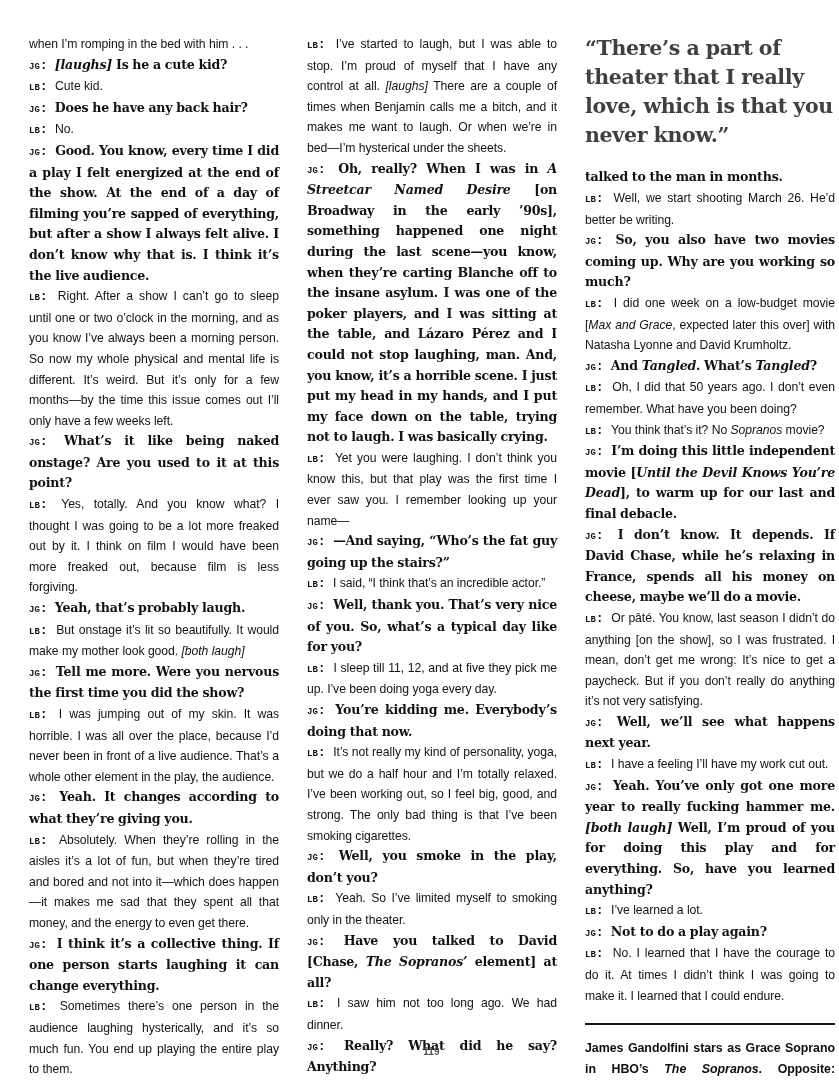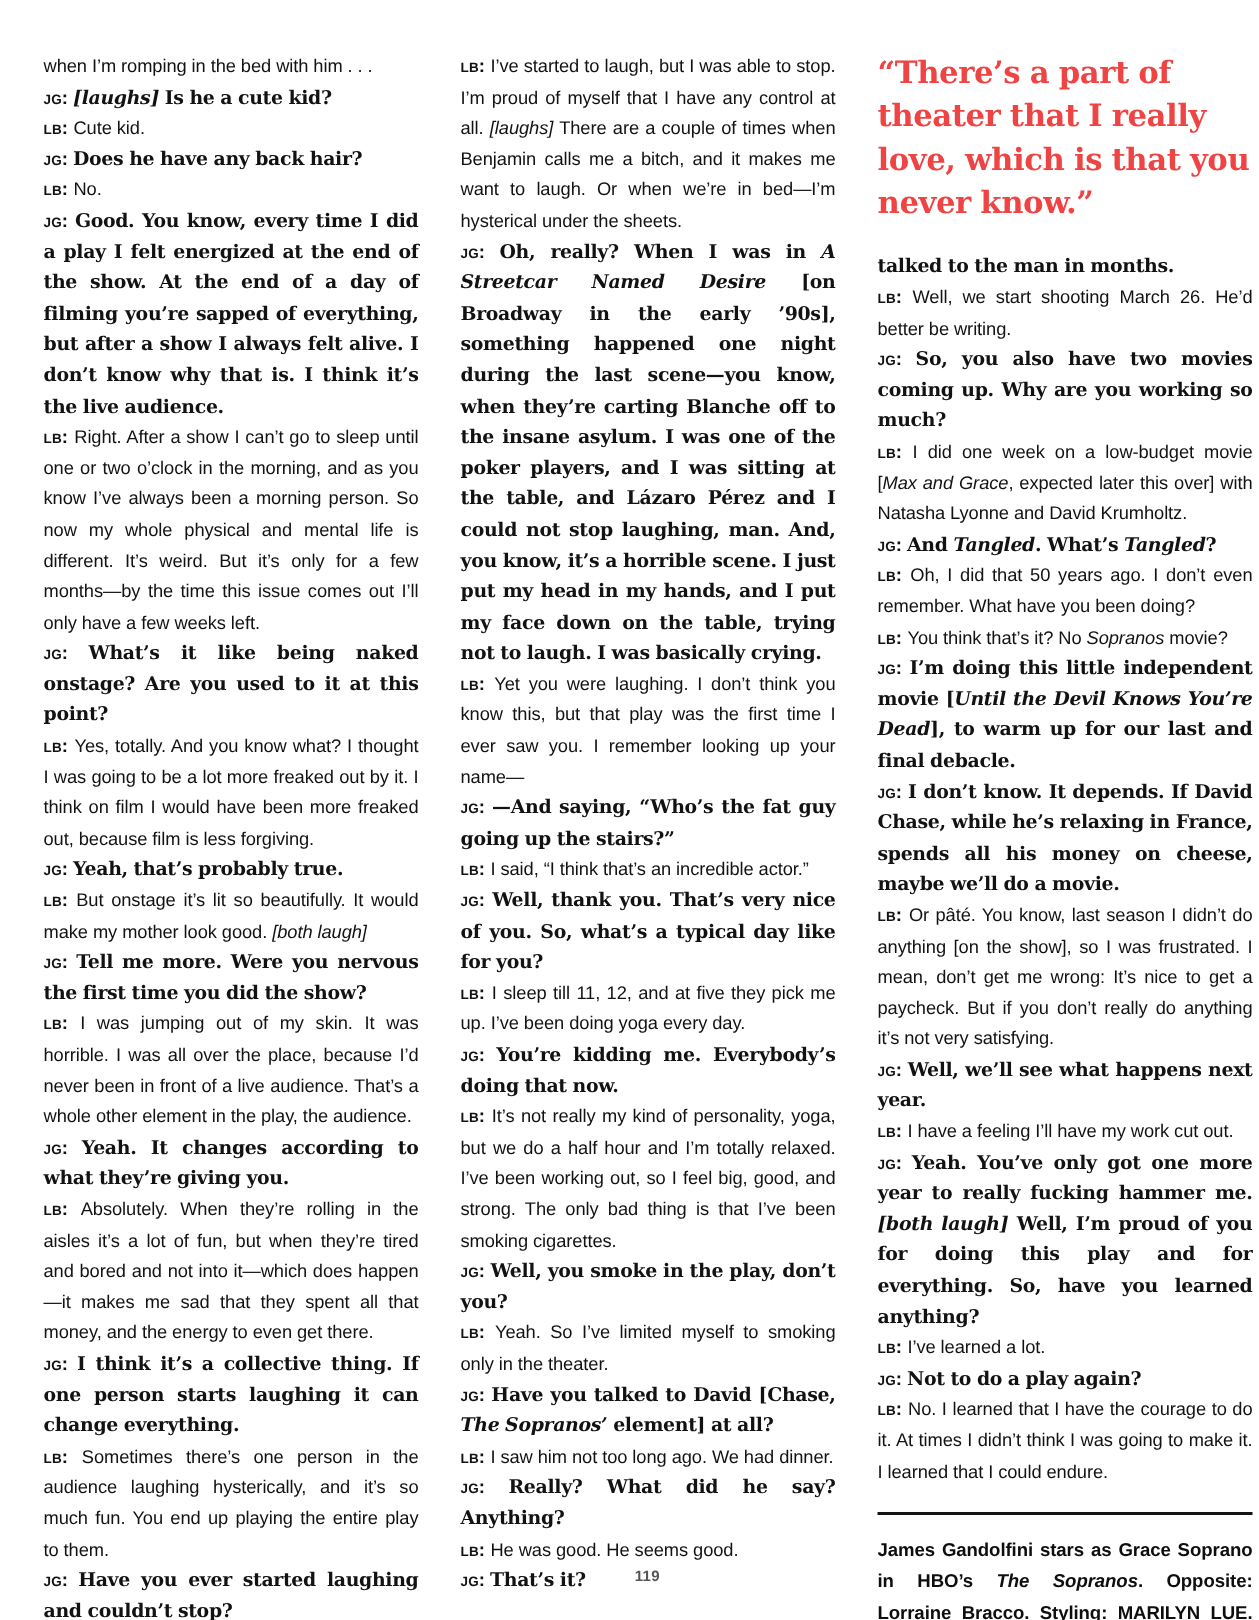--- a/index.html
+++ b/index.html
@@ -38,21 +38,21 @@
   }
   .col-3 { width: 250px; }
 
   
   .pullquote {
     font-family: "DejaVu Serif", "Liberation Serif", serif;
     font-weight: 700;
     font-size: 20.5px;
     line-height: 1.42;
     letter-spacing: -0.3px;
-    color: #ef4444;
+    color: #404040;
     margin: 0 0 17px 0;
     word-spacing: -0.5px;
   }
 
   
   p.turn {
     margin: 0;
     text-align: justify;
     text-justify: inter-word;
     color: #121212;
@@ -71,21 +71,21 @@
     font-family: "DejaVu Serif", "Liberation Serif", serif;
     font-weight: 700;
     font-size: 12.6px;
     line-height: 20.6px;
     letter-spacing: -0.22px;
     word-spacing: -0.3px;
   }
 
   
   .spk {
-    font-family: Liberation Sans, sans-serif;
+    font-family: Liberation Mono, monospace;
     font-weight: 700;
     font-variant: small-caps;
     text-transform: lowercase;
     font-size: 12.4px;
     letter-spacing: 0.1px;
   }
   p.lb .spk { font-weight: 700; }
 
   em { font-style: italic; }
   p.jg em { font-style: italic; font-weight: 700; }
@@ -134,21 +134,21 @@
     <div class="col col-1" id="col-1-host">
         <p class="turn lb"><span>when I’m romping in the bed with him . . .</span></p>
         <p class="turn jg"><span class="spk">JG: </span><em>[laughs]</em><span> Is he a cute kid?</span></p>
         <p class="turn lb"><span class="spk">LB: </span><span>Cute kid.</span></p>
         <p class="turn jg"><span class="spk">JG: </span><span>Does he have any back hair?</span></p>
         <p class="turn lb"><span class="spk">LB: </span><span>No.</span></p>
         <p class="turn jg"><span class="spk">JG: </span><span>Good. You know, every time I did a play I felt energized at the end of the show. At the end of a day of filming you’re sapped of everything, but after a show I always felt alive. I don’t know why that is. I think it’s the live audience.</span></p>
         <p class="turn lb"><span class="spk">LB: </span><span>Right. After a show I can’t go to sleep until one or two o’clock in the morning, and as you know I’ve always been a morning person. So now my whole physical and mental life is different. It’s weird. But it’s only for a few months—by the time this issue comes out I’ll only have a few weeks left.</span></p>
         <p class="turn jg"><span class="spk">JG: </span><span>What’s it like being naked onstage? Are you used to it at this point?</span></p>
         <p class="turn lb"><span class="spk">LB: </span><span>Yes, totally. And you know what? I thought I was going to be a lot more freaked out by it. I think on film I would have been more freaked out, because film is less forgiving.</span></p>
-        <p class="turn jg"><span class="spk">JG: </span><span>Yeah, that’s probably true.</span></p>
+        <p class="turn jg"><span class="spk">JG: </span><span>Yeah, that’s probably laugh.</span></p>
         <p class="turn lb"><span class="spk">LB: </span><span>But onstage it’s lit so beautifully. It would make my mother look good. </span><em>[both laugh]</em></p>
         <p class="turn jg"><span class="spk">JG: </span><span>Tell me more. Were you nervous the first time you did the show?</span></p>
         <p class="turn lb"><span class="spk">LB: </span><span>I was jumping out of my skin. It was horrible. I was all over the place, because I’d never been in front of a live audience. That’s a whole other element in the play, the audience.</span></p>
         <p class="turn jg"><span class="spk">JG: </span><span>Yeah. It changes according to what they’re giving you.</span></p>
         <p class="turn lb"><span class="spk">LB: </span><span>Absolutely. When they’re rolling in the aisles it’s a lot of fun, but when they’re tired and bored and not into it—which does happen—it makes me sad that they spent all that money, and the energy to even get there.</span></p>
         <p class="turn jg"><span class="spk">JG: </span><span>I think it’s a collective thing. If one person starts laughing it can change everything.</span></p>
         <p class="turn lb"><span class="spk">LB: </span><span>Sometimes there’s one person in the audience laughing hysterically, and it’s so much fun. You end up playing the entire play to them.</span></p>
         <p class="turn jg"><span class="spk">JG: </span><span>Have you ever started laughing and couldn’t stop?</span></p>
       </div>
 

